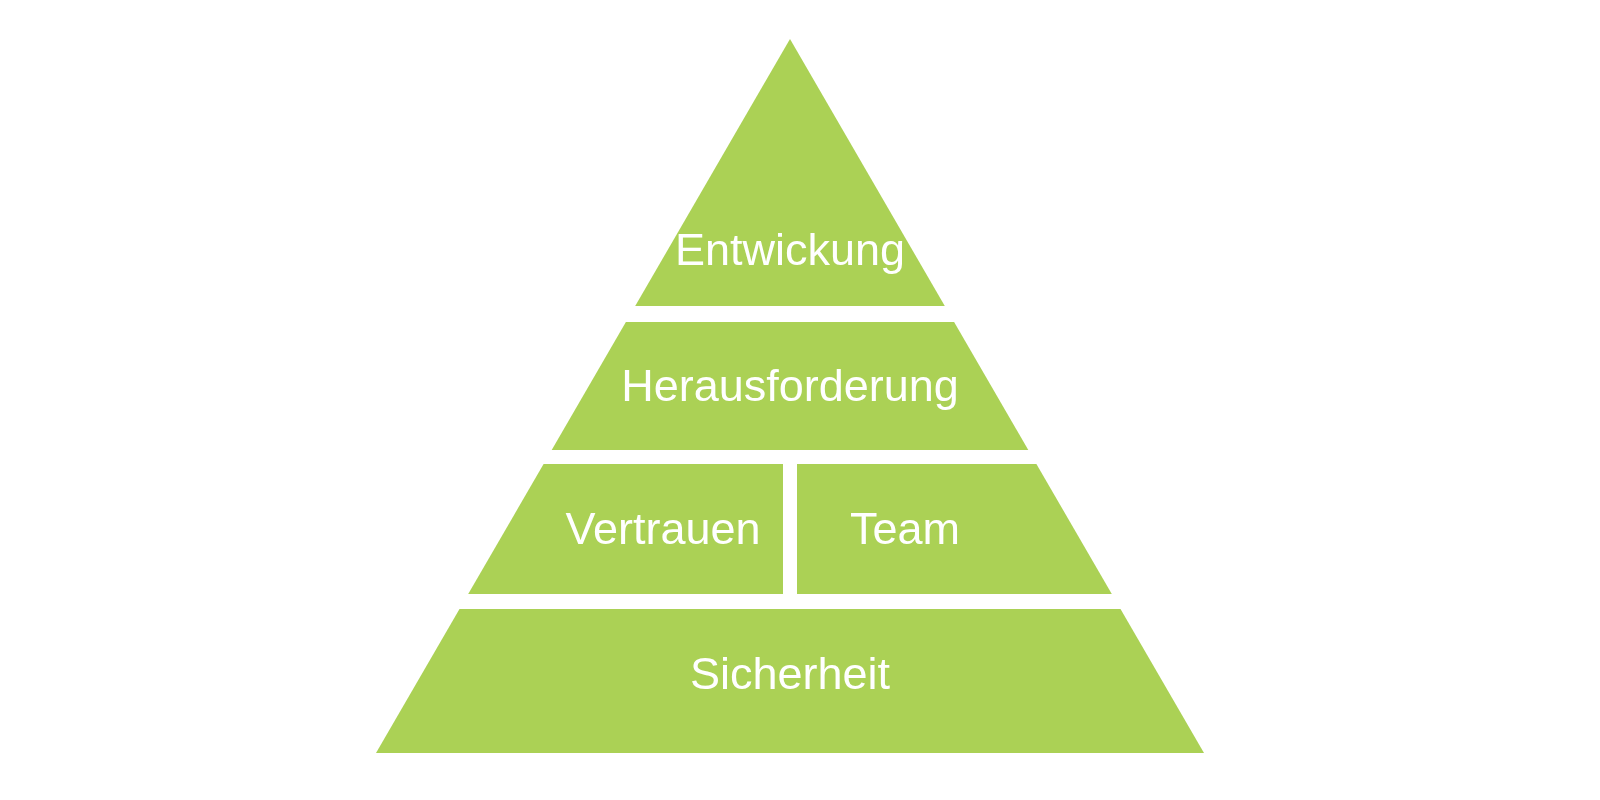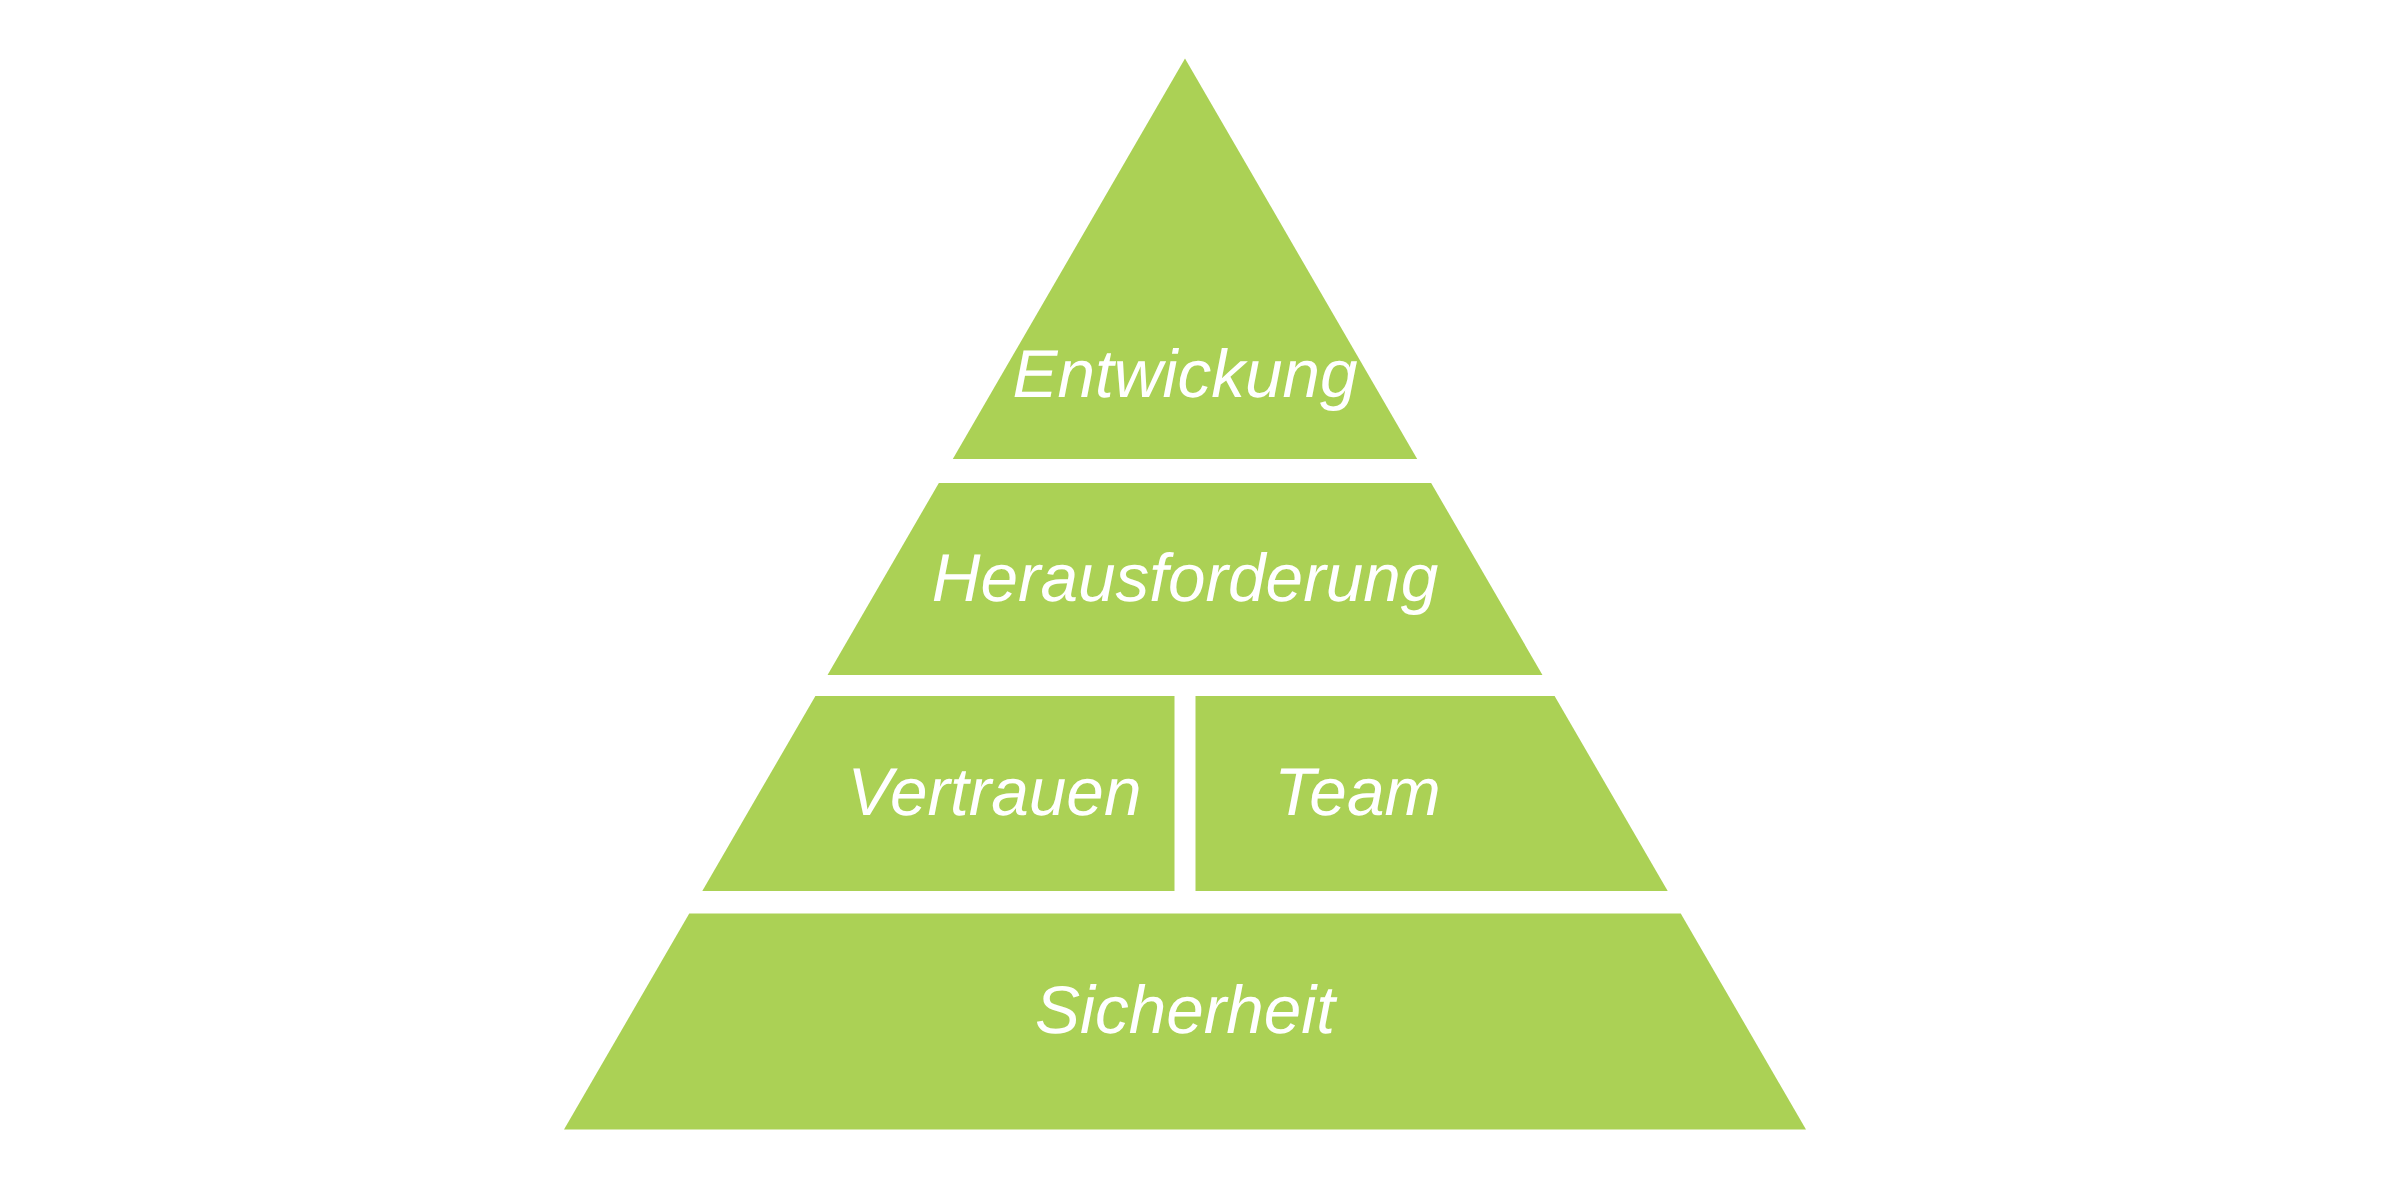--- a/index.html
+++ b/index.html
@@ -9,21 +9,20 @@
     width: 1600px;
     height: 800px;
     overflow: hidden;
     font-family: "Liberation Sans", "DejaVu Sans", sans-serif;
   }
   .stage {
     position: relative;
     width: 1600px;
     height: 800px;
     background: #ffffff;
-    font-style: italic;
   }
   svg.pyramid {
     position: absolute;
     left: 0;
     top: 0;
     display: block;
   }
   svg.pyramid text {
     fill: #ffffff;
     font-family: "Liberation Sans", "DejaVu Sans", sans-serif;

